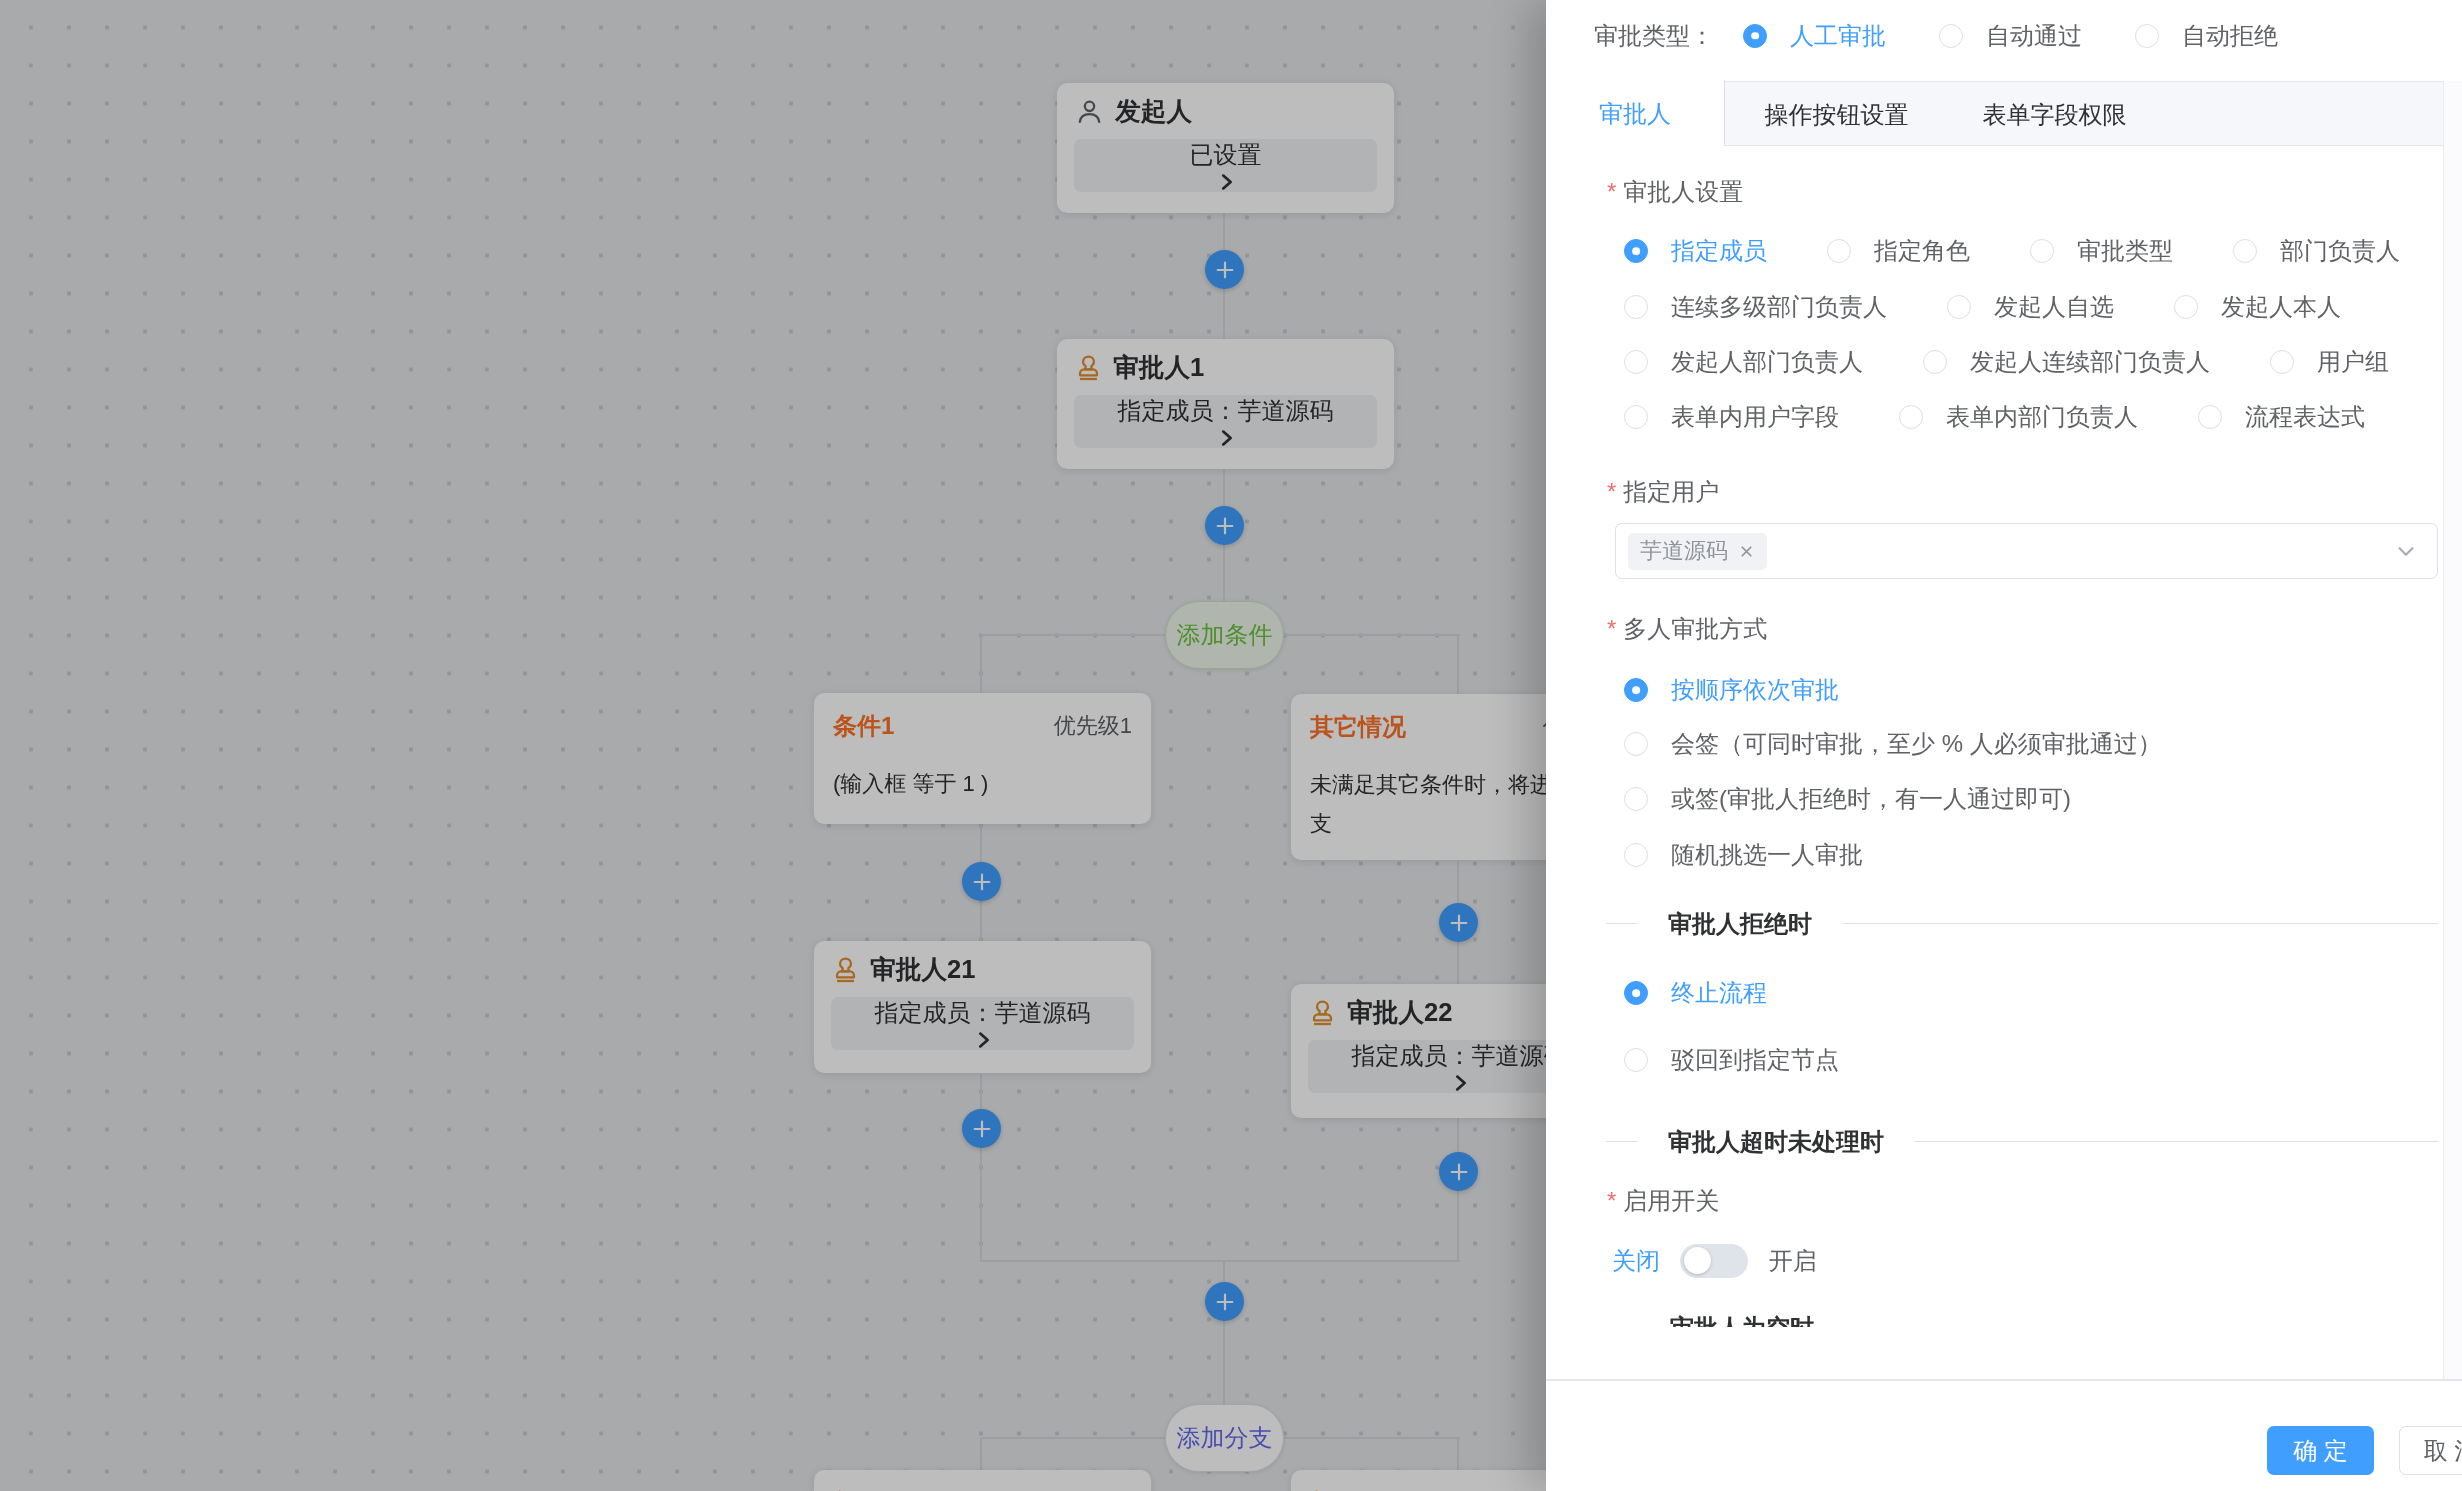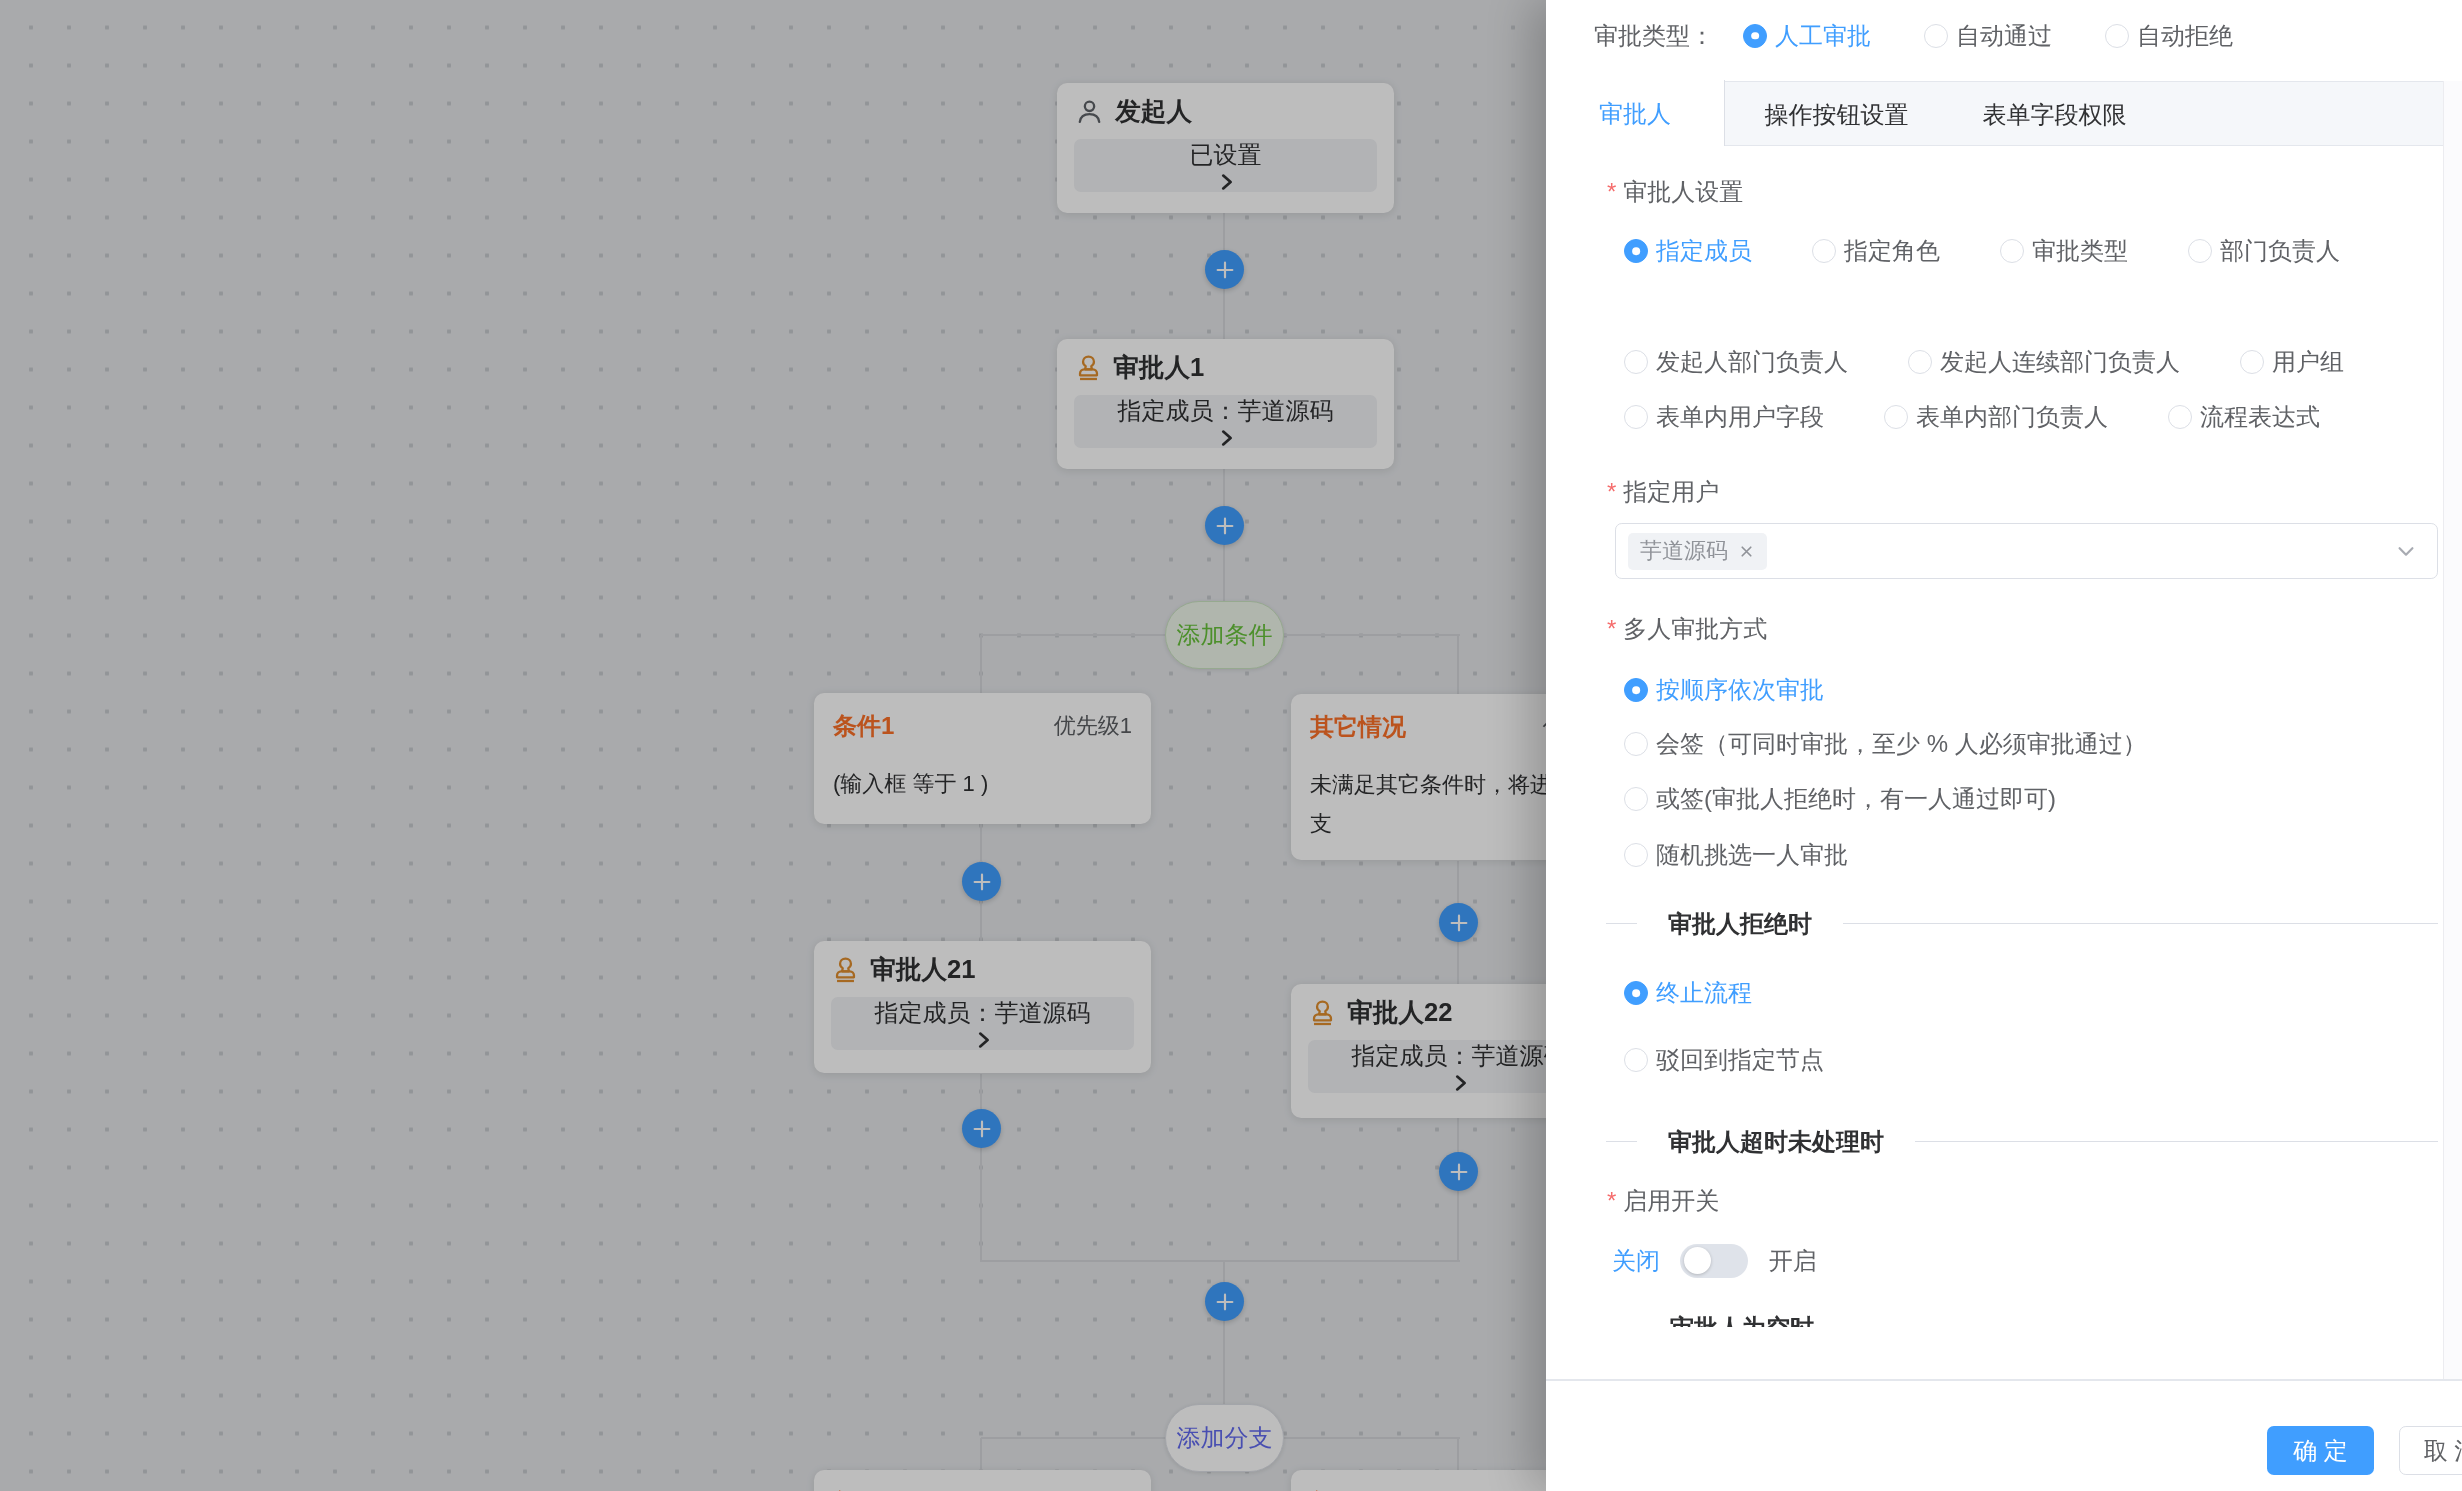--- a/index.html
+++ b/index.html
@@ -27,21 +27,21 @@
         justify-content:center;font-size:24px;box-shadow:0 0.9px 4.3px rgba(0,0,0,.10);}
   .pill.green{background:#eef6ea;border:1.7px solid #cbe4c2;color:#67c23a;}
   .pill.blue{background:#fff;border:1.7px solid #dcdfe6;color:#626aef;}
   .overlay{position:absolute;inset:0;background:rgba(0,0,0,.26);}
   
   .drawer{position:absolute;top:0;bottom:0;left:1546px;width:916px;background:#fff;
           box-shadow:-15.3px 0 43px rgba(0,0,0,.22);}
   .row-abs{position:absolute;display:flex;align-items:center;}
   .flabel{font-size:24px;color:#606266;}
   .req::before{content:"*";color:#f56c6c;margin-right:6.8px;font-size:24px;}
-  .radio{display:flex;align-items:center;gap:8px;font-size:24px;color:#606266;cursor:pointer;white-space:nowrap;}
+  .radio{display:flex;align-items:center;gap:23px;font-size:24px;color:#606266;cursor:pointer;white-space:nowrap;}
   .rdot{width:24px;height:24px;border:1.7px solid #dcdfe6;border-radius:50%;background:#fff;flex:0 0 auto;position:relative;}
   .radio.sel .rdot{background:#409eff;border-color:#409eff;}
   .radio.sel .rdot::after{content:"";position:absolute;left:50%;top:50%;width:7.7px;height:7.7px;border-radius:50%;
                           background:#fff;transform:translate(-50%,-50%);}
   .radio.sel .rlbl{color:#409eff;}
   .tabs{position:absolute;left:0;top:81px;width:897px;height:65px;background:#f5f7fa;
         border-top:1.7px solid #e4e7ed;border-bottom:1.7px solid #e4e7ed;display:flex;}
   .tab{height:65px;display:flex;align-items:center;justify-content:center;font-size:24px;color:#303133;cursor:pointer;font-family:Liberation Mono, monospace;}
   .tab.active{position:relative;height:66px;margin-top:-1.7px;padding-top:1.7px;background:#fff;color:#409eff;
               border-right:1.7px solid #dcdfe6;z-index:2;}
@@ -309,20 +309,34 @@
         </span>
       <span class="radio">
           <span class="rdot"></span>
           <span class="rlbl">审批类型</span>
         </span>
       <span class="radio">
           <span class="rdot"></span>
           <span class="rlbl">部门负责人</span>
         </span>
     </div>
+    <div class="row-abs" style="left:78px;top:290px;height:34px;gap:60px">
+      <span class="radio">
+          <span class="rdot"></span>
+          <span class="rlbl">连续多级部门负责人</span>
+        </span>
+      <span class="radio">
+          <span class="rdot"></span>
+          <span class="rlbl">发起人自选</span>
+        </span>
+      <span class="radio">
+          <span class="rdot"></span>
+          <span class="rlbl">发起人本人</span>
+        </span>
+    </div>
     <div class="row-abs" style="left:78px;top:345px;height:34px;gap:60px">
       <span class="radio">
           <span class="rdot"></span>
           <span class="rlbl">发起人部门负责人</span>
         </span>
       <span class="radio">
           <span class="rdot"></span>
           <span class="rlbl">发起人连续部门负责人</span>
         </span>
       <span class="radio">

